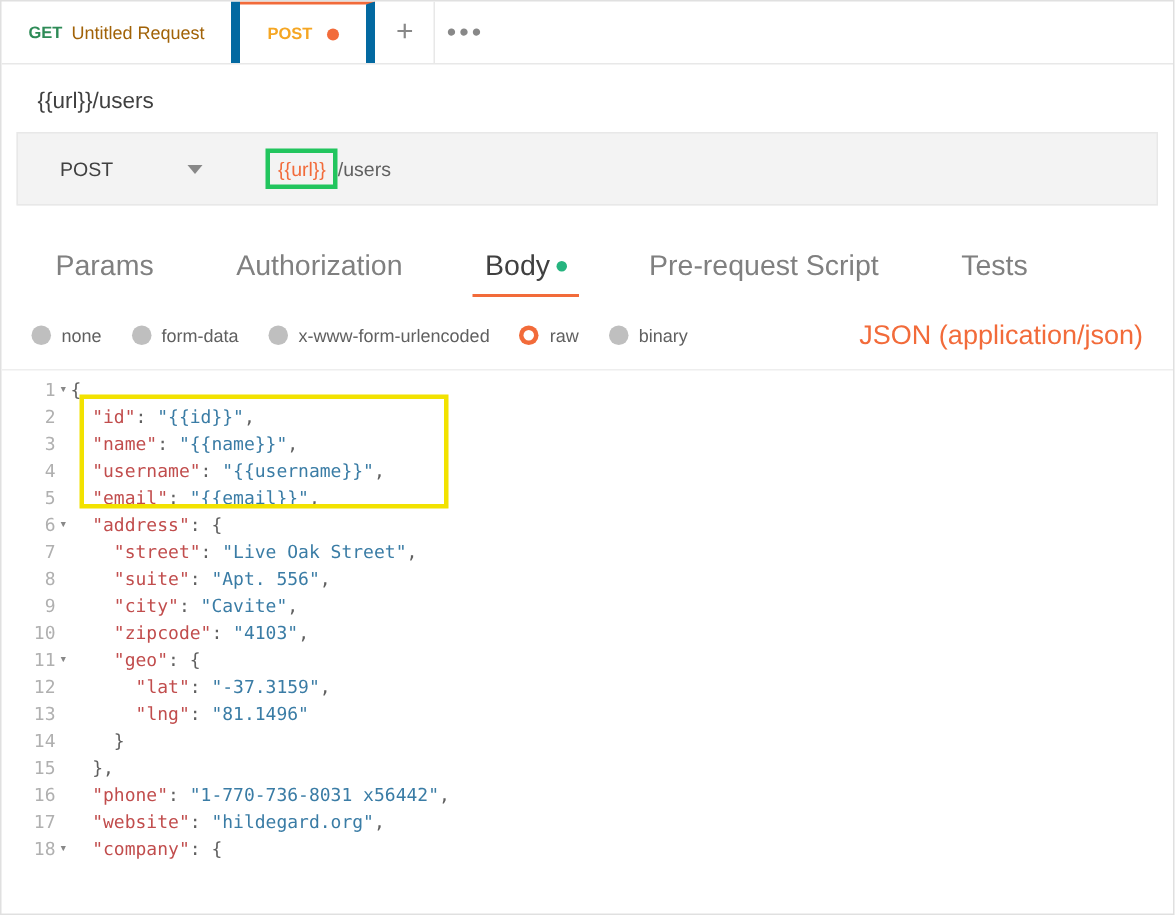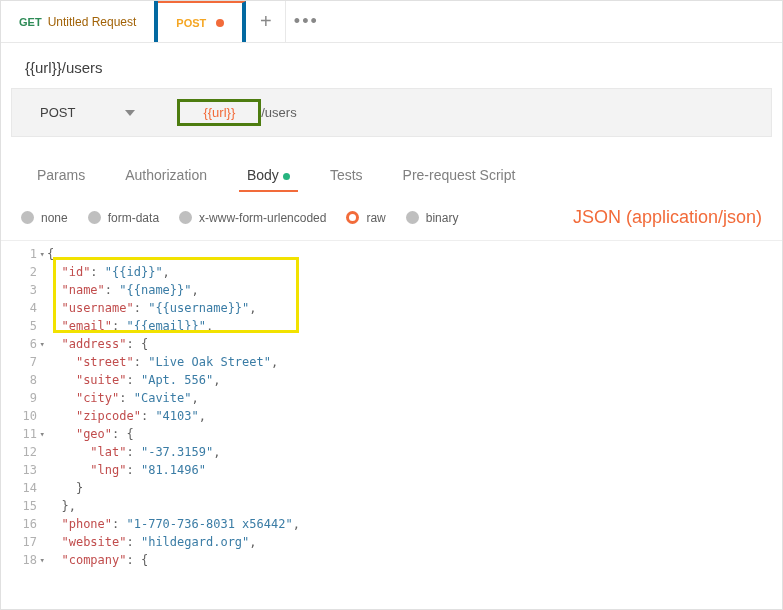--- a/index.html
+++ b/index.html
@@ -1,34 +1,34 @@
 <!DOCTYPE html>
 <html><head>
 <meta charset="utf-8">
 <style>
 * { margin: 0; padding: 0; box-sizing: border-box; }
 body { font-family: -apple-system, BlinkMacSystemFont, "Segoe UI", Arial, sans-serif; font-size: 13px; color: #505050; background: #fff; width: 783px; height: 610px; overflow: hidden; border: 1px solid #e0e0e0; }
 .tabs { display: flex; border-bottom: 1px solid #e8e8e8; height: 42px; }
-.tab { padding: 0 18px; display: flex; align-items: center; gap: 6px; border-right: 4px solid #0369a1; cursor: pointer; font-size: 12px; }
+.tab { padding: 0 18px; display: flex; align-items: center; gap: 6px; border-right: 6px solid #0369a1; cursor: pointer; font-size: 12px; }
 .tab.active { border-top: 2px solid #f26b3a; }
 .method-get { color: #2e8b57; font-weight: 700; font-size: 11px; }
 .method-post { color: #f5a623; font-weight: 700; font-size: 11px; }
 .tab-title { color: #a16207; }
 .tab.active .tab-title { color: #505050; }
 .dot-ind { width: 8px; height: 8px; border-radius: 50%; background: #f26b3a; margin-left: 4px; }
 .tab-plus { width: 40px; display: flex; align-items: center; justify-content: center; border-right: 1px solid #e8e8e8; cursor: pointer; color: #888; font-size: 20px; font-weight: 300; }
 .tab-more { width: 40px; display: flex; align-items: center; justify-content: center; cursor: pointer; color: #888; font-size: 18px; letter-spacing: 2px; }
 .req-name { padding: 16px 24px 12px; font-size: 15px; color: #404040; }
 .req-bar { display: flex; padding: 10px 14px; background: #f3f3f3; margin: 0 10px; border: 1px solid #e8e8e8; }
 .method-select { display: flex; align-items: center; padding: 0 40px 0 14px; font-size: 13px; color: #404040; cursor: pointer; gap: 50px; }
 .caret-down { width: 0; height: 0; border-left: 5px solid transparent; border-right: 5px solid transparent; border-top: 6px solid #888; }
 .url-box { display: flex; align-items: center; flex: 1; padding: 0 2px; font-size: 13px; }
-.url-var { color: #f26b3a; border: 3px solid #4d7c0f; padding: 3px 23px; font-weight: 400; }
+.url-var { color: #f26b3a; border: 3px solid #22c55e; padding: 3px 5px; font-weight: 400; }
 .url-rest { color: #606060; padding: 3px 0; }
-.subtabs { display: flex; padding: 22px 16px 0; gap: 0; font-size: 14px; }
+.subtabs { display: flex; padding: 22px 16px 0; gap: 15px; font-size: 19px; }
 .subtab { padding: 8px 20px; color: #808080; cursor: pointer; position: relative; }
 .subtab.active { color: #404040; }
 .subtab.active::after { content: ""; position: absolute; left: 12px; right: 12px; bottom: -1px; height: 2px; background: #f26b3a; }
 .count { color: #26b47f; }
 .dot-green { display: inline-block; width: 7px; height: 7px; border-radius: 50%; background: #26b47f; margin-left: 4px; vertical-align: middle; }
 .body-opts { display: flex; padding: 16px 20px 12px; gap: 20px; font-size: 12px; color: #606060; border-bottom: 1px solid #eee; }
 .radio { display: flex; align-items: center; gap: 7px; cursor: pointer; }
 .radio-circ { width: 13px; height: 13px; border-radius: 50%; background: #bfbfbf; position: relative; }
 .radio.sel .radio-circ { background: #f26b3a; }
 .radio.sel .radio-circ::after { content: ""; position: absolute; top: 3px; left: 3px; width: 7px; height: 7px; border-radius: 50%; background: #fff; }
@@ -73,22 +73,22 @@
   <div class="url-box">
     <span class="url-var">{{url}}</span>
       <span class="url-rest">/users</span>
   </div>
 </div>
 
 <div class="subtabs">
   <div class="subtab">Params</div>
   <div class="subtab">Authorization</div>
   <div class="subtab active"><span>Body</span><span class="dot-green"></span></div>
+  <div class="subtab">Pre-request Script</div>
   <div class="subtab">Tests</div>
-  <div class="subtab">Pre-request Script</div>
 </div>
 
 <div class="body-opts">
   <div class="radio">
       <span class="radio-circ"></span>
       <span>none</span>
     </div>
   <div class="radio">
       <span class="radio-circ"></span>
       <span>form-data</span>

